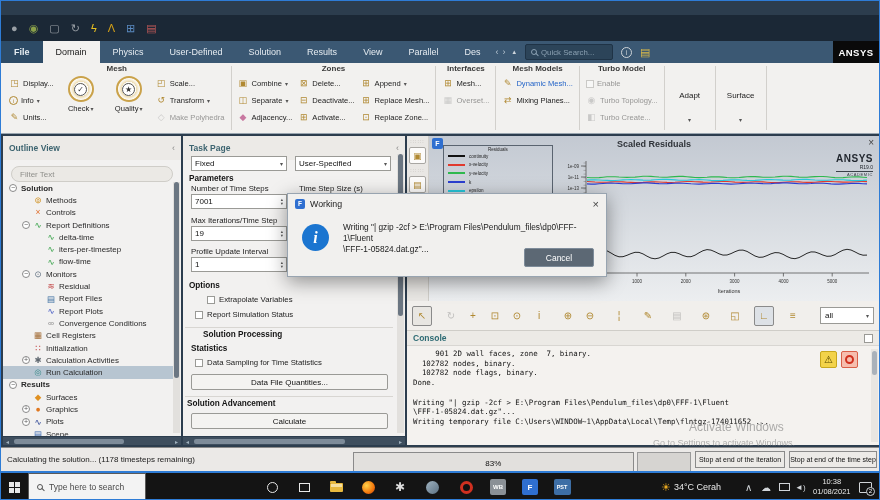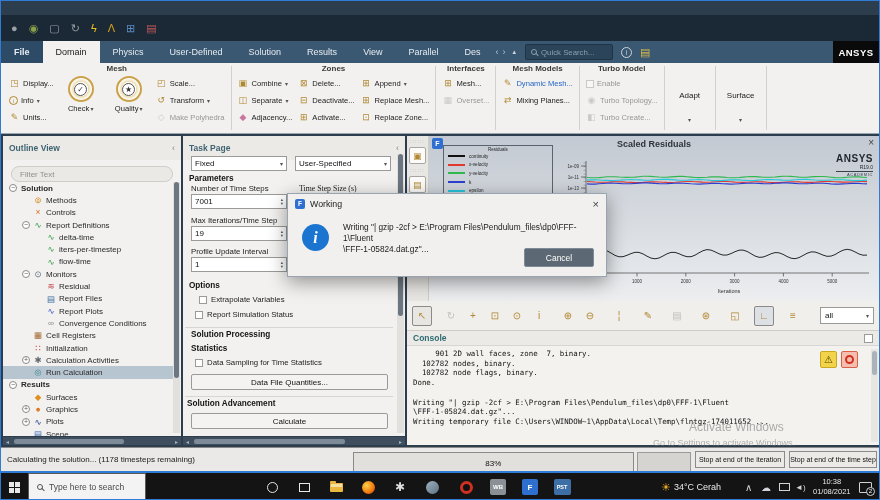--- a/index.html
+++ b/index.html
@@ -521,21 +521,21 @@
     <div class="tpdd" style="left:8px;top:20px;width:96px;">
       <span>Fixed</span>
         <span class="caret">▾</span>
     </div>
     <div class="tpdd" style="left:112px;top:20px;width:96px;">
       <span>User-Specified</span>
         <span class="caret">▾</span>
     </div>
     <div class="tpsec" style="left:6px;top:38px;">Parameters</div>
     <div class="tplbl" style="left:8px;top:48px;">Number of Time Steps</div>
-    <div class="tplbl" style="left:116px;top:48px;font-family:Liberation Serif, serif;">Time Step Size (s)</div>
+    <div class="tplbl" style="left:116px;top:48px;">Time Step Size (s)</div>
     <div class="tpin" style="left:8px;top:58px;width:96px;">
       <span>7001</span>
       <span class="spin">
           <span>▴</span>
           <span>▾</span>
         </span>
     </div>
     <div class="tpin" style="left:112px;top:58px;width:92px;">
         <span></span>
       </div>
@@ -549,30 +549,30 @@
     </div>
     <div class="tplbl" style="left:8px;top:111px;">Profile Update Interval</div>
     <div class="tpin" style="left:8px;top:121px;width:96px;">
       <span>1</span>
       <span class="spin">
           <span>▴</span>
           <span>▾</span>
         </span>
     </div>
     <div class="tpsec" style="left:6px;top:145px;">Options</div>
-    <div class="tpcb" style="left:16px;top:159px;">
+    <div class="tpcb" style="left:24px;top:159px;">
       <span class="cbbox"></span>
         <span>Extrapolate Variables</span>
     </div>
     <div class="tpcb" style="left:12px;top:174px;">
       <span class="cbbox"></span>
         <span>Report Simulation Status</span>
     </div>
     <div class="tpdiv" style="top:191px;"></div>
-    <div class="tpsec" style="left:8px;top:194px;">Solution Processing</div>
+    <div class="tpsec" style="left:20px;top:194px;">Solution Processing</div>
     <div class="tpsec" style="left:8px;top:208px;">Statistics</div>
     <div class="tpcb" style="left:12px;top:222px;">
       <span class="cbbox"></span>
         <span>Data Sampling for Time Statistics</span>
     </div>
     <div class="tpbtn" style="left:8px;top:238px;width:197px;">Data File Quantities...</div>
     <div class="tpdiv" style="top:260px;"></div>
     <div class="tpsec" style="left:4px;top:263px;">Solution Advancement</div>
     <div class="tpbtn" style="left:8px;top:277px;width:197px;">Calculate</div>
     <div class="vscroll" style="top:18px;right:1px;bottom:3px;">

